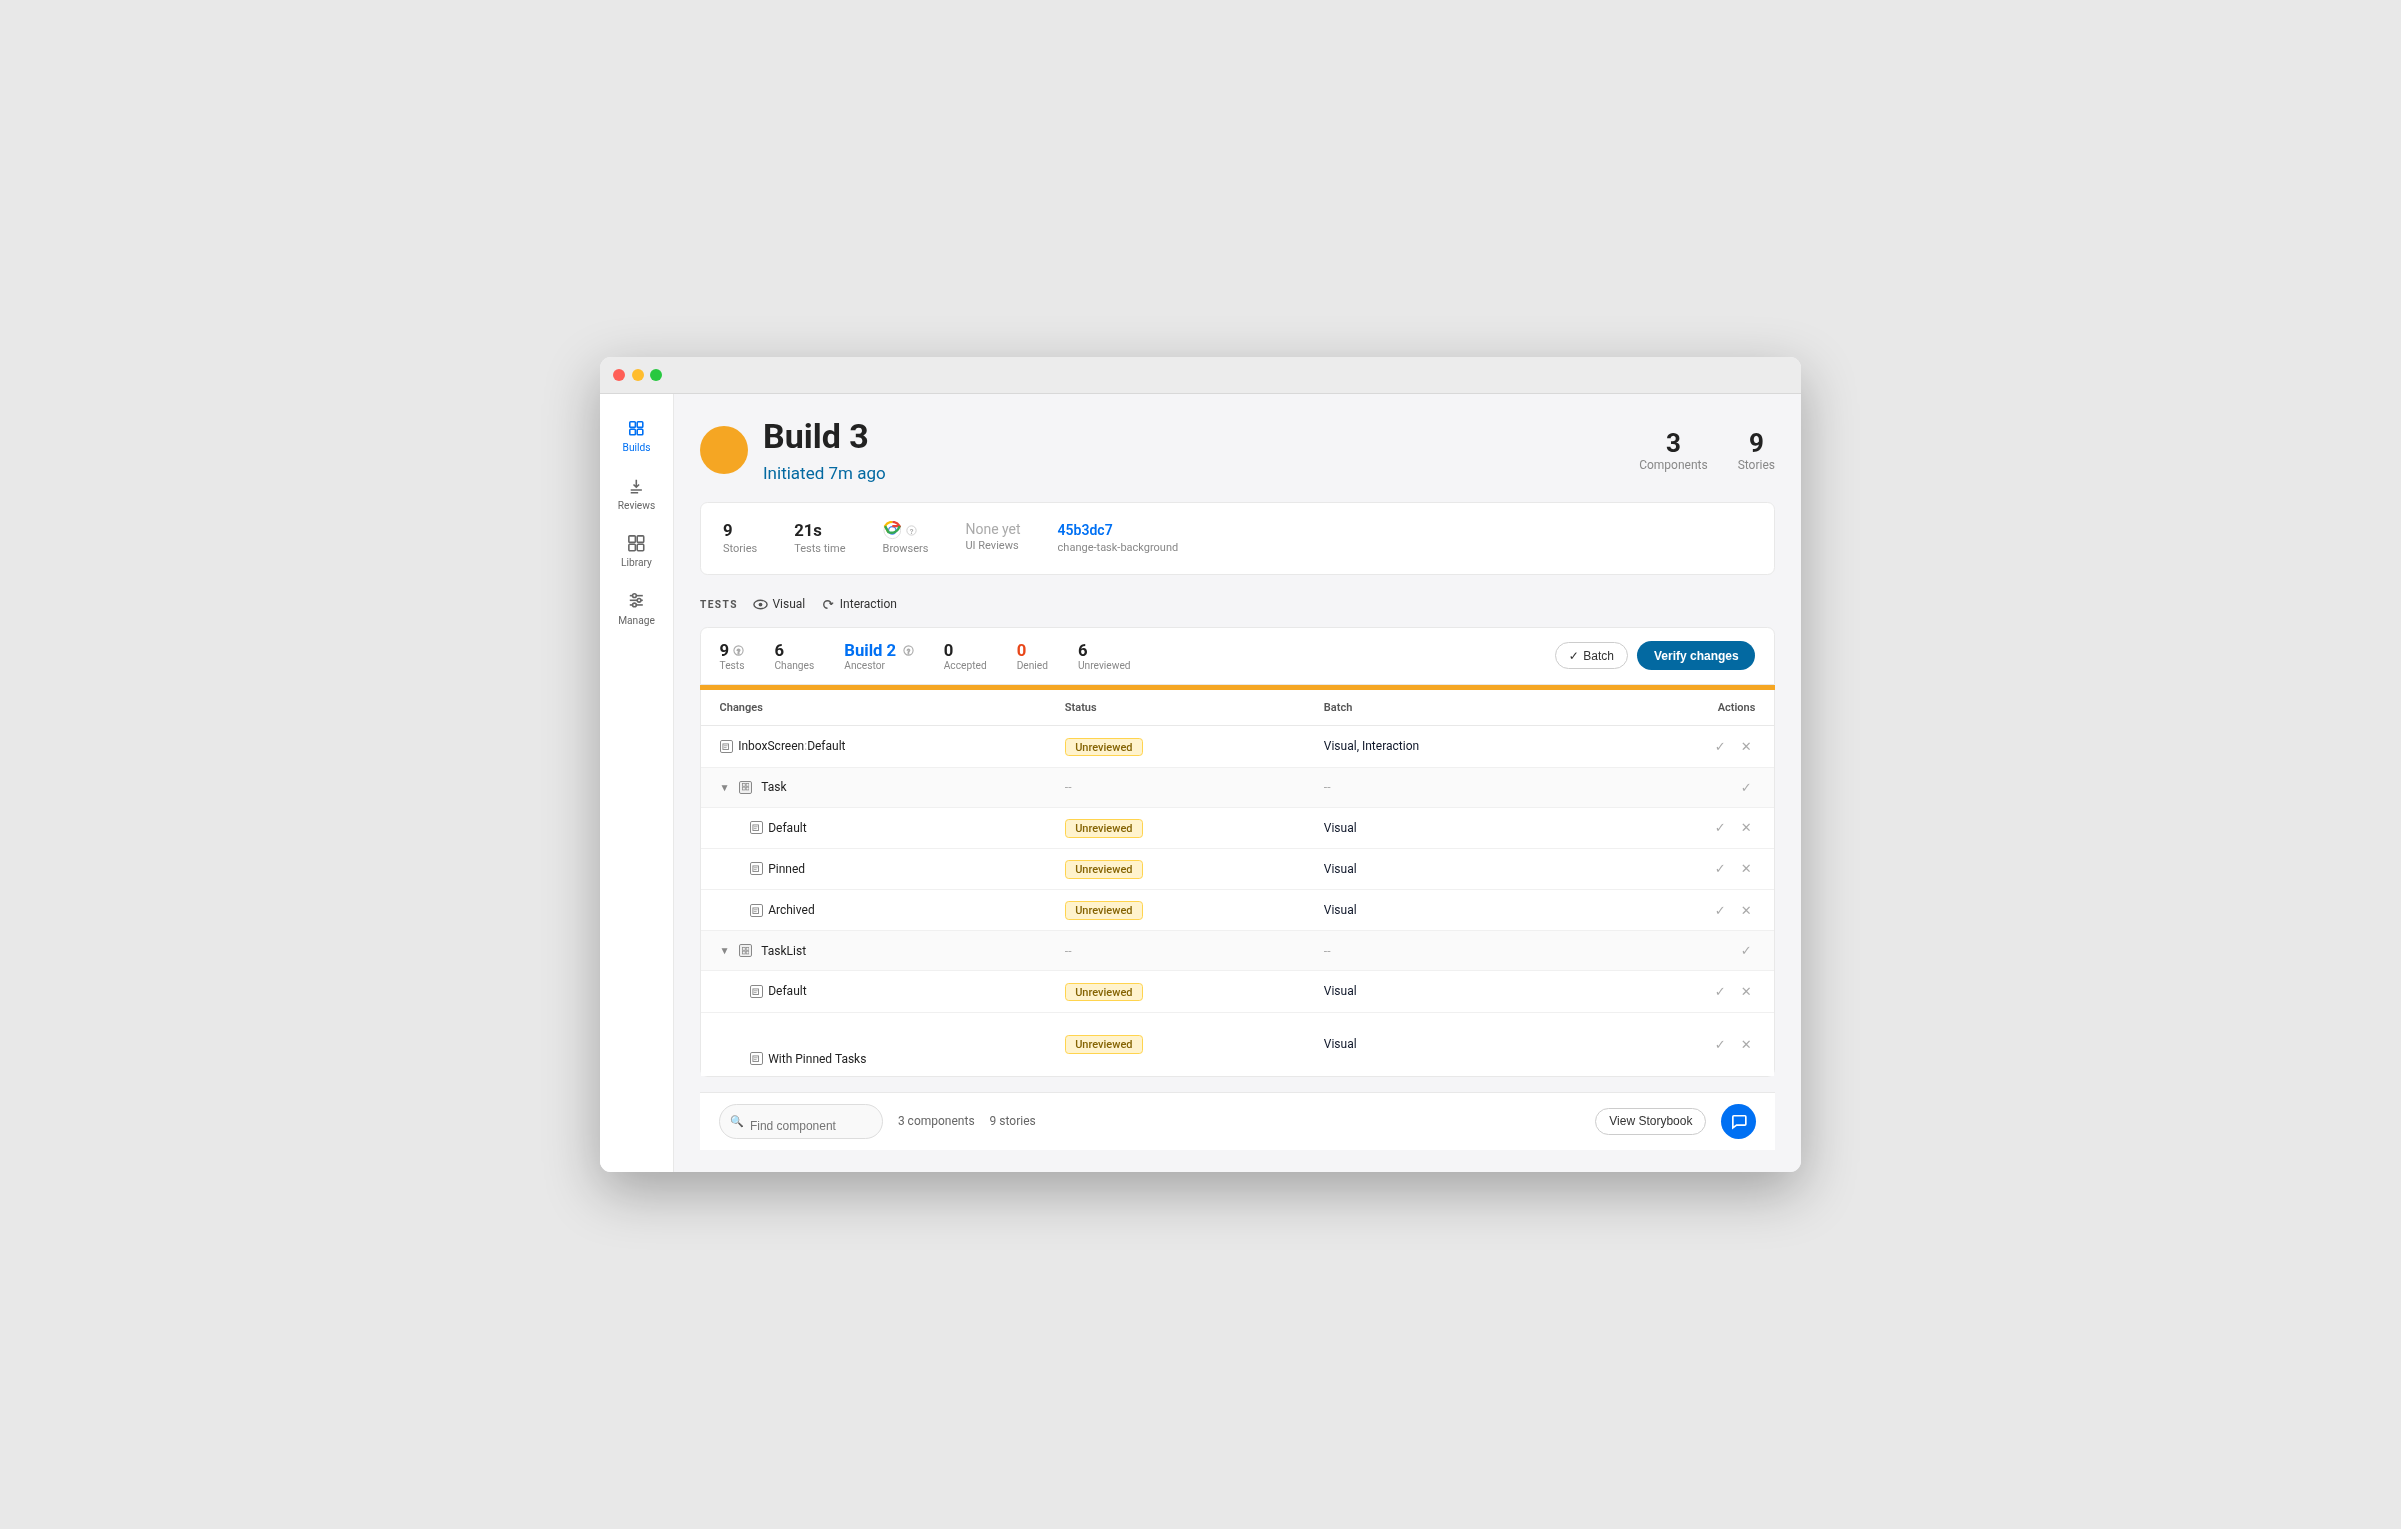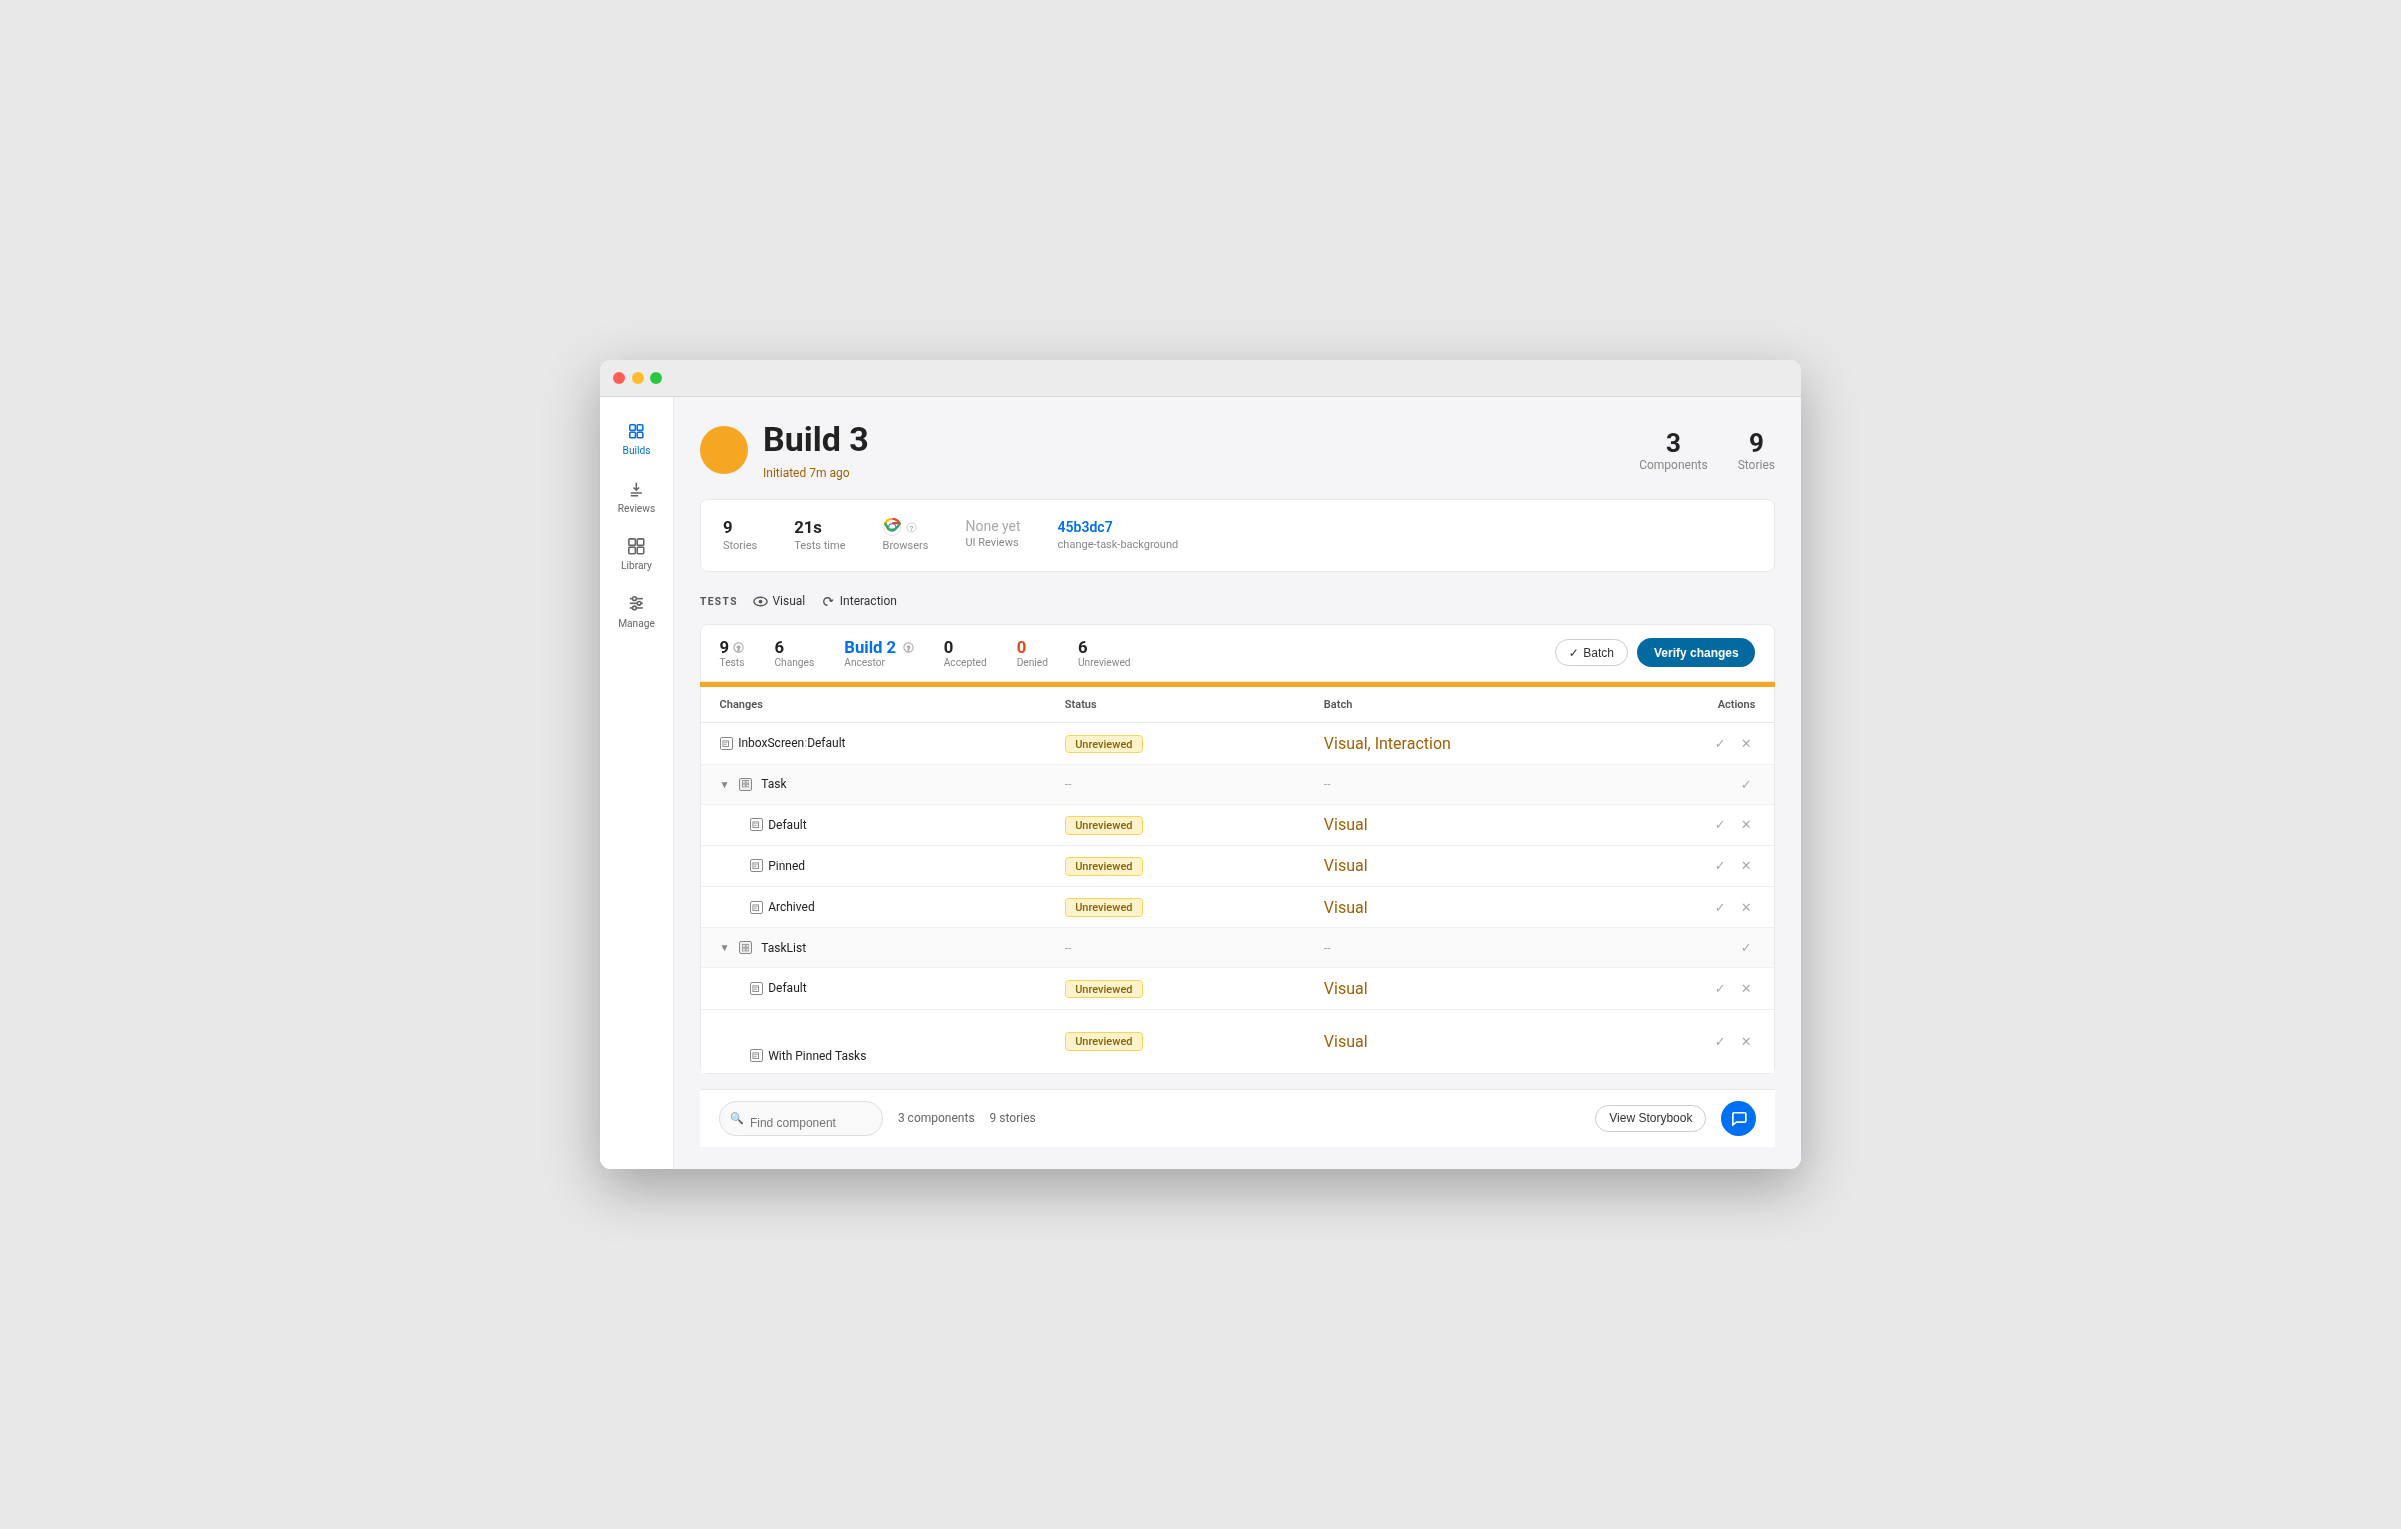--- a/index.html
+++ b/index.html
@@ -157,22 +157,22 @@
       border-radius: 50%;
       background: #f5a623;
       margin-right: 15px;
     }
     .build-info h1 {
       font-size: 34px;
       font-weight: 700;
       color: #222;
     }
     .build-info p {
-      font-size: 12px;
-      color: #a16207;
+      font-size: 17px;
+      color: #0369a1;
       margin-top: 7px;
     }
     .build-stats {
       margin-left: auto;
       display: flex;
       gap: 30px;
       text-align: center;
     }
     .build-stat-num {
       font-size: 26px;
@@ -346,21 +346,21 @@
       border-radius: 3.7px;
       font-size: 11px;
       font-weight: 500;
     }
     .badge-unreviewed {
       background: #fff3cd;
       color: #856404;
       border: 0.9px solid #ffd44e;
     }
     .cell-dash { color: #aaa; font-size: 12px; }
-    .type-text { font-size: 16px; color: #a16207; }
+    .type-text { font-size: 12px; color: #0f172a; }
 
     .actions-cell {
       display: flex;
       align-items: center;
       gap: 7.4px;
       justify-content: flex-end;
     }
     .action-icon {
       width: 18.6px;
       height: 18.6px;

